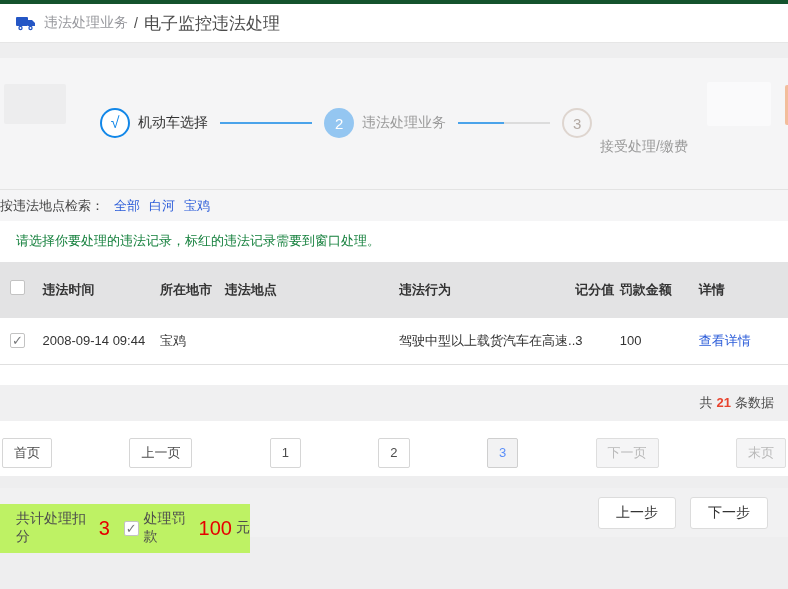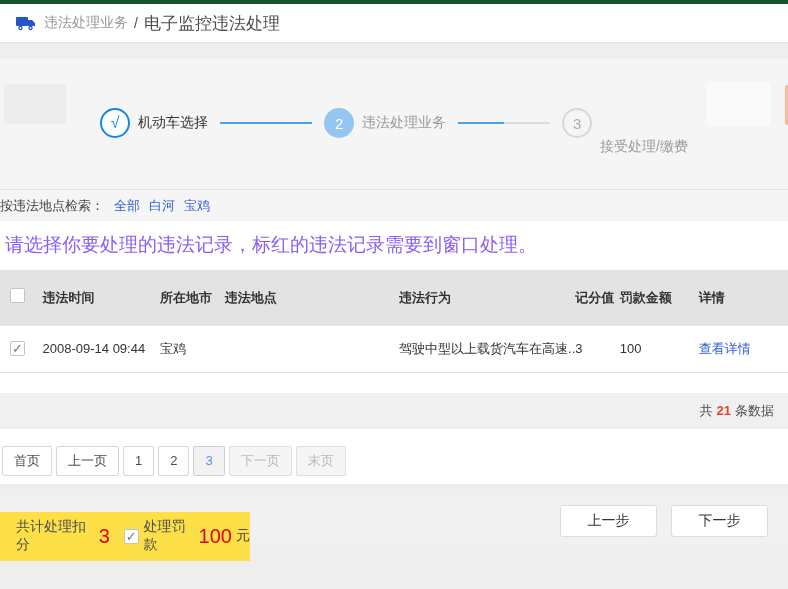--- a/index.html
+++ b/index.html
@@ -66,21 +66,21 @@
   }
   .tab.active { color:#5b8ff9; border-bottom-color:#5b8ff9; }
 
   .filter-bar {
     margin-top:0; height:31px; background:#f5f5f6;
     display:flex; align-items:center; font-size:13px; color:#434343;
   }
   .filter-bar a { color:#2b5cd9; text-decoration:none; margin-left:9px; cursor:pointer; }
   .filter-bar a:first-of-type { margin-left:10px; }
 
-  .notice { margin:11px 0 0 5px; color:#8b5cf6; font-size:19px; }
+  .notice { margin:11px 0 0 16px; color:#15803d; font-size:13px; }
 
   table.records { width:100%; border-collapse:collapse; margin-top:12px; table-layout:fixed; }
   table.records th {
     background:#e3e3e4; height:56px; text-align:left; font-size:13px; color:#333;
     font-weight:bold; vertical-align:middle; line-height:1.5;
   }
   table.records td { height:46px; vertical-align:middle; font-size:13px; color:#333;
     border-bottom:1px solid #e0e0e0; }
   col.c-check { width:42px; } col.c-time { width:116px; } col.c-city { width:64px; }
   col.c-loc { width:172px; } col.c-beh { width:174px; } col.c-pts { width:44px; }
@@ -96,48 +96,48 @@
   }
   .checkbox.checked::after { content:"✓"; color:#77787a; font-size:13px; line-height:1; }
 
   .count-bar {
     margin-top:20px; height:36px; background:#f0f0f1;
     display:flex; align-items:center; justify-content:flex-end;
     padding-right:14px; font-size:13px; color:#4c4c4c;
   }
   .count-num { color:#e8432e; font-weight:bold; margin:0 4px; }
 
-  .pagination { margin-top:17px; display:flex; justify-content:flex-start; }
+  .pagination { margin-top:17px; display:flex; justify-content:space-between; }
   .page-btn {
     min-width:30px; height:30px; padding:0 11px; margin:0 2px;
     background:#fff; border:1px solid #d6d6d6; border-radius:2px;
     display:flex; align-items:center; justify-content:center;
     font-size:13px; color:#4c4c4c; cursor:pointer;
   }
   .page-btn.current { color:#5b8ff9; background:#f2f2f3; border-color:#cfcfcf; }
   .page-btn.disabled { color:#b9b9b9; background:#f5f5f6; border-color:#dedede; cursor:default; }
 
   .gap2 { height:12px; flex:0 0 auto; }
 
   
   .bottombar {
     height:49px; background:#f1f1f2; flex:0 0 auto;
     display:flex; align-items:center; position:relative;
   }
   .summary-box {
-    width:250px; height:49px; background:#fde047;
+    width:250px; height:49px; background:#bef264;
     display:flex; align-items:center; padding-left:16px;margin-top:32px;
   }
   .summary-label { font-size:14px; color:#4c4c4c; }
   .summary-num { font-size:20px; color:#e60000; line-height:1; }
   .summary-box .checkbox { margin:0 5px 0 14px; background:#fff; }
   .summary-unit { font-size:14px; color:#4c4c4c; margin-left:4px; }
   .actions { position:absolute; right:20px; top:9px; display:flex; }
   .action-btn {
-    width:97px; height:32px; background:#fff; border:1px solid #dcdcdc; border-radius:3px;
+    width:78px; height:32px; background:#fff; border:1px solid #dcdcdc; border-radius:3px;
     font-size:14px; color:#333; display:flex; align-items:center; justify-content:center;
     cursor:pointer; margin-left:14px;
   }
 </style>
 </head>
 <body>
 
 <div class="screen">
 
   <header class="topbar">

